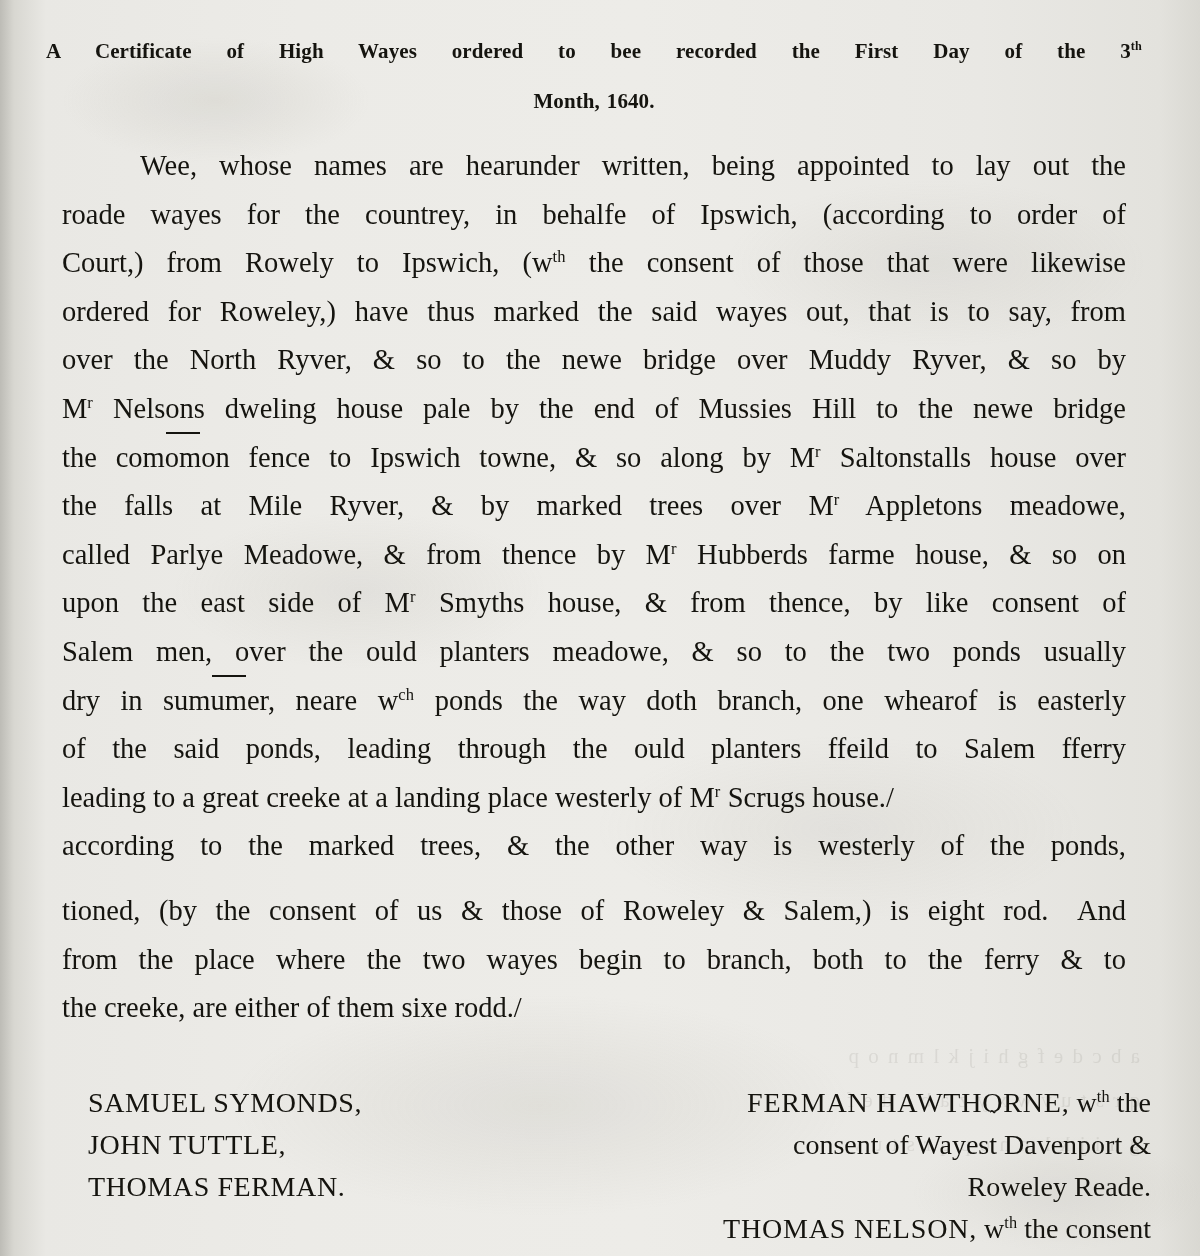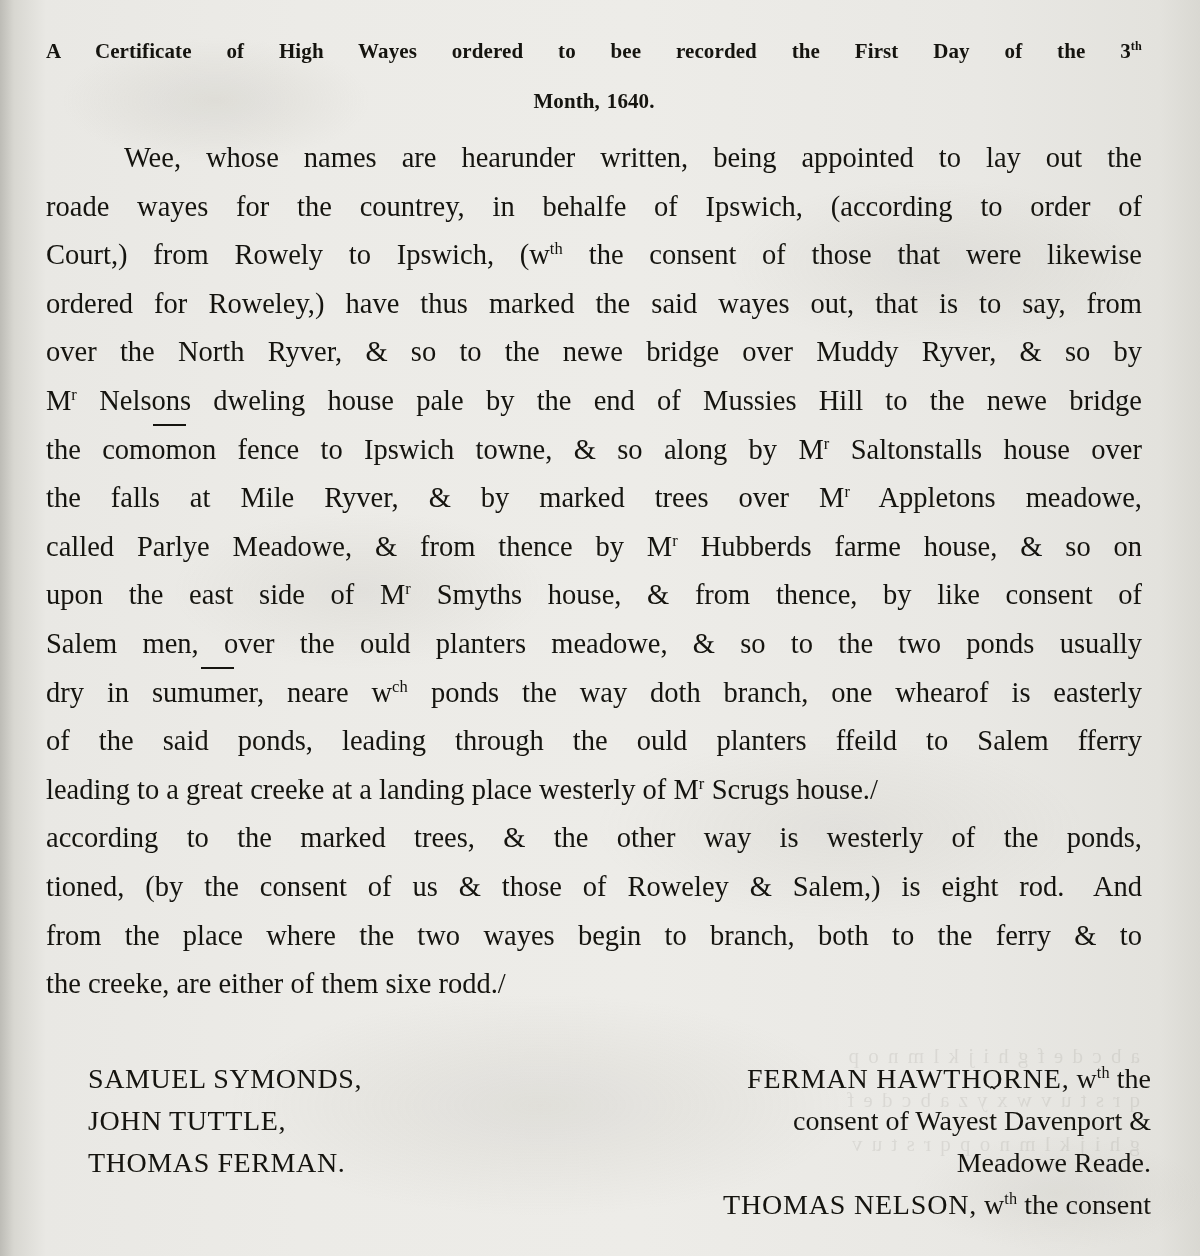--- a/index.html
+++ b/index.html
@@ -73,21 +73,21 @@
     letter-spacing: .1px;
     word-spacing: 1.5px;
   }
   .title .l1 { display: block; text-align: justify; text-align-last: justify; }
   .title .l2 { display: block; }
 
   
   .para {
     font-size: 28.5px;
     line-height: 48.6px;
-    margin: 0;
+    margin: 16px;
     text-align: justify;
     letter-spacing: 0;
   }
   .para .ln {
     display: block;
     text-align: justify;
     text-align-last: justify;
     white-space: nowrap;
   }
   .para .ln.last {
@@ -200,21 +200,21 @@
 
       <div class="sig-col sig-left">
         <div class="sig-line caps">SAMUEL SYMONDS,</div>
         <div class="sig-line caps">JOHN TUTTLE,</div>
         <div class="sig-line caps">THOMAS FERMAN.</div>
       </div>
 
       <div class="sig-col sig-right">
         <div class="sig-line"><span class="caps">FERMAN HAWTHORNE,</span><span> w</span><sup>th</sup><span> the</span></div>
         <div class="sig-line"><span>consent of Wayes</span><span class="tilde">t</span><span> Davenport &amp;</span></div>
-        <div class="sig-line">Meadowe Reade.</div>
+        <div class="sig-line">Roweley Reade.</div>
         <div class="sig-line"><span class="caps">THOMAS NELSON,</span><span> w</span><sup>th</sup><span> the consent</span></div>
 
       </div>
 
     </div>
 
   </div>
 </div>
 
 </body></html>

